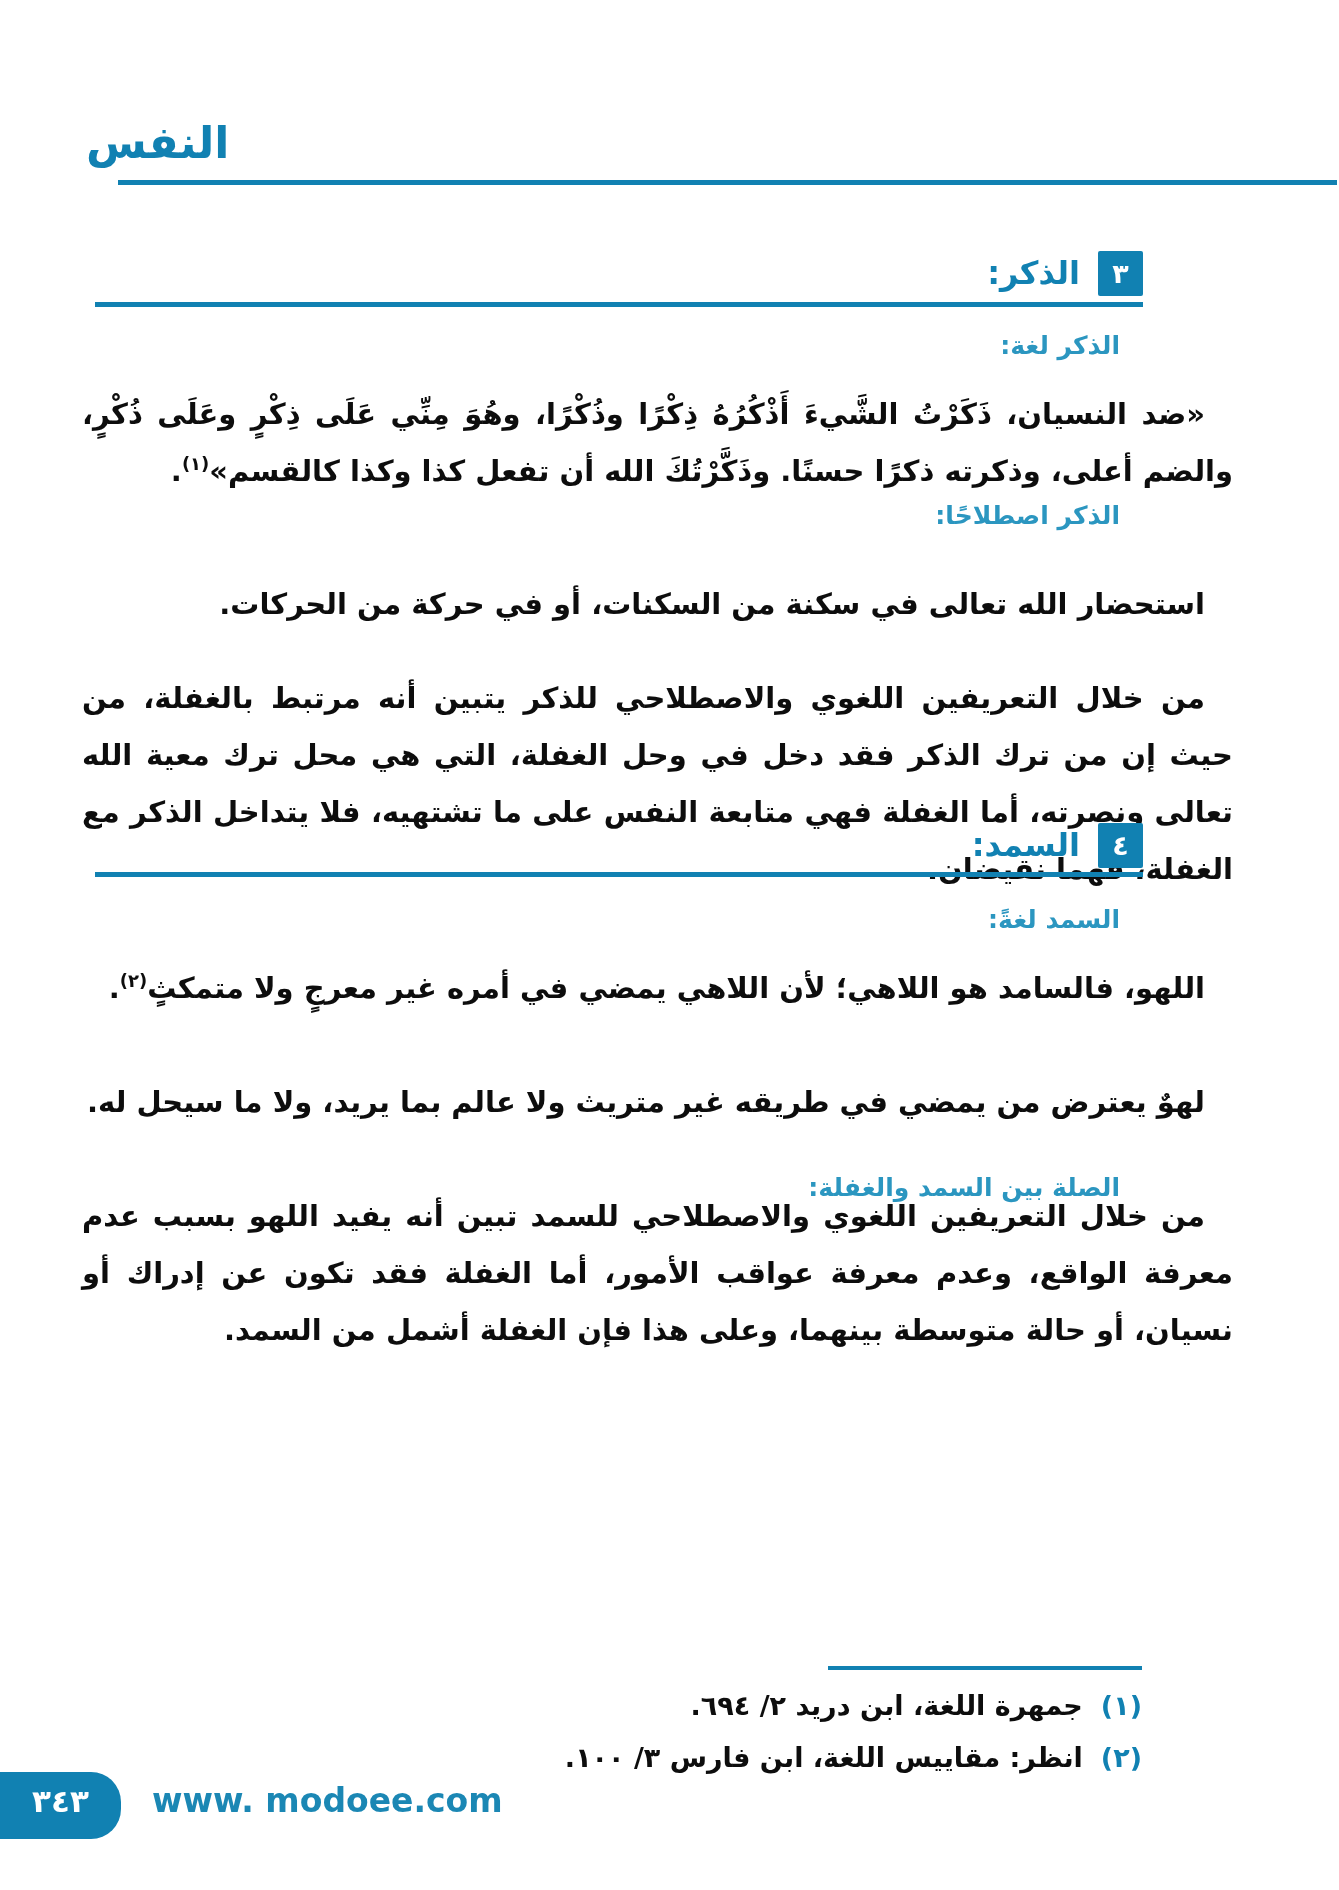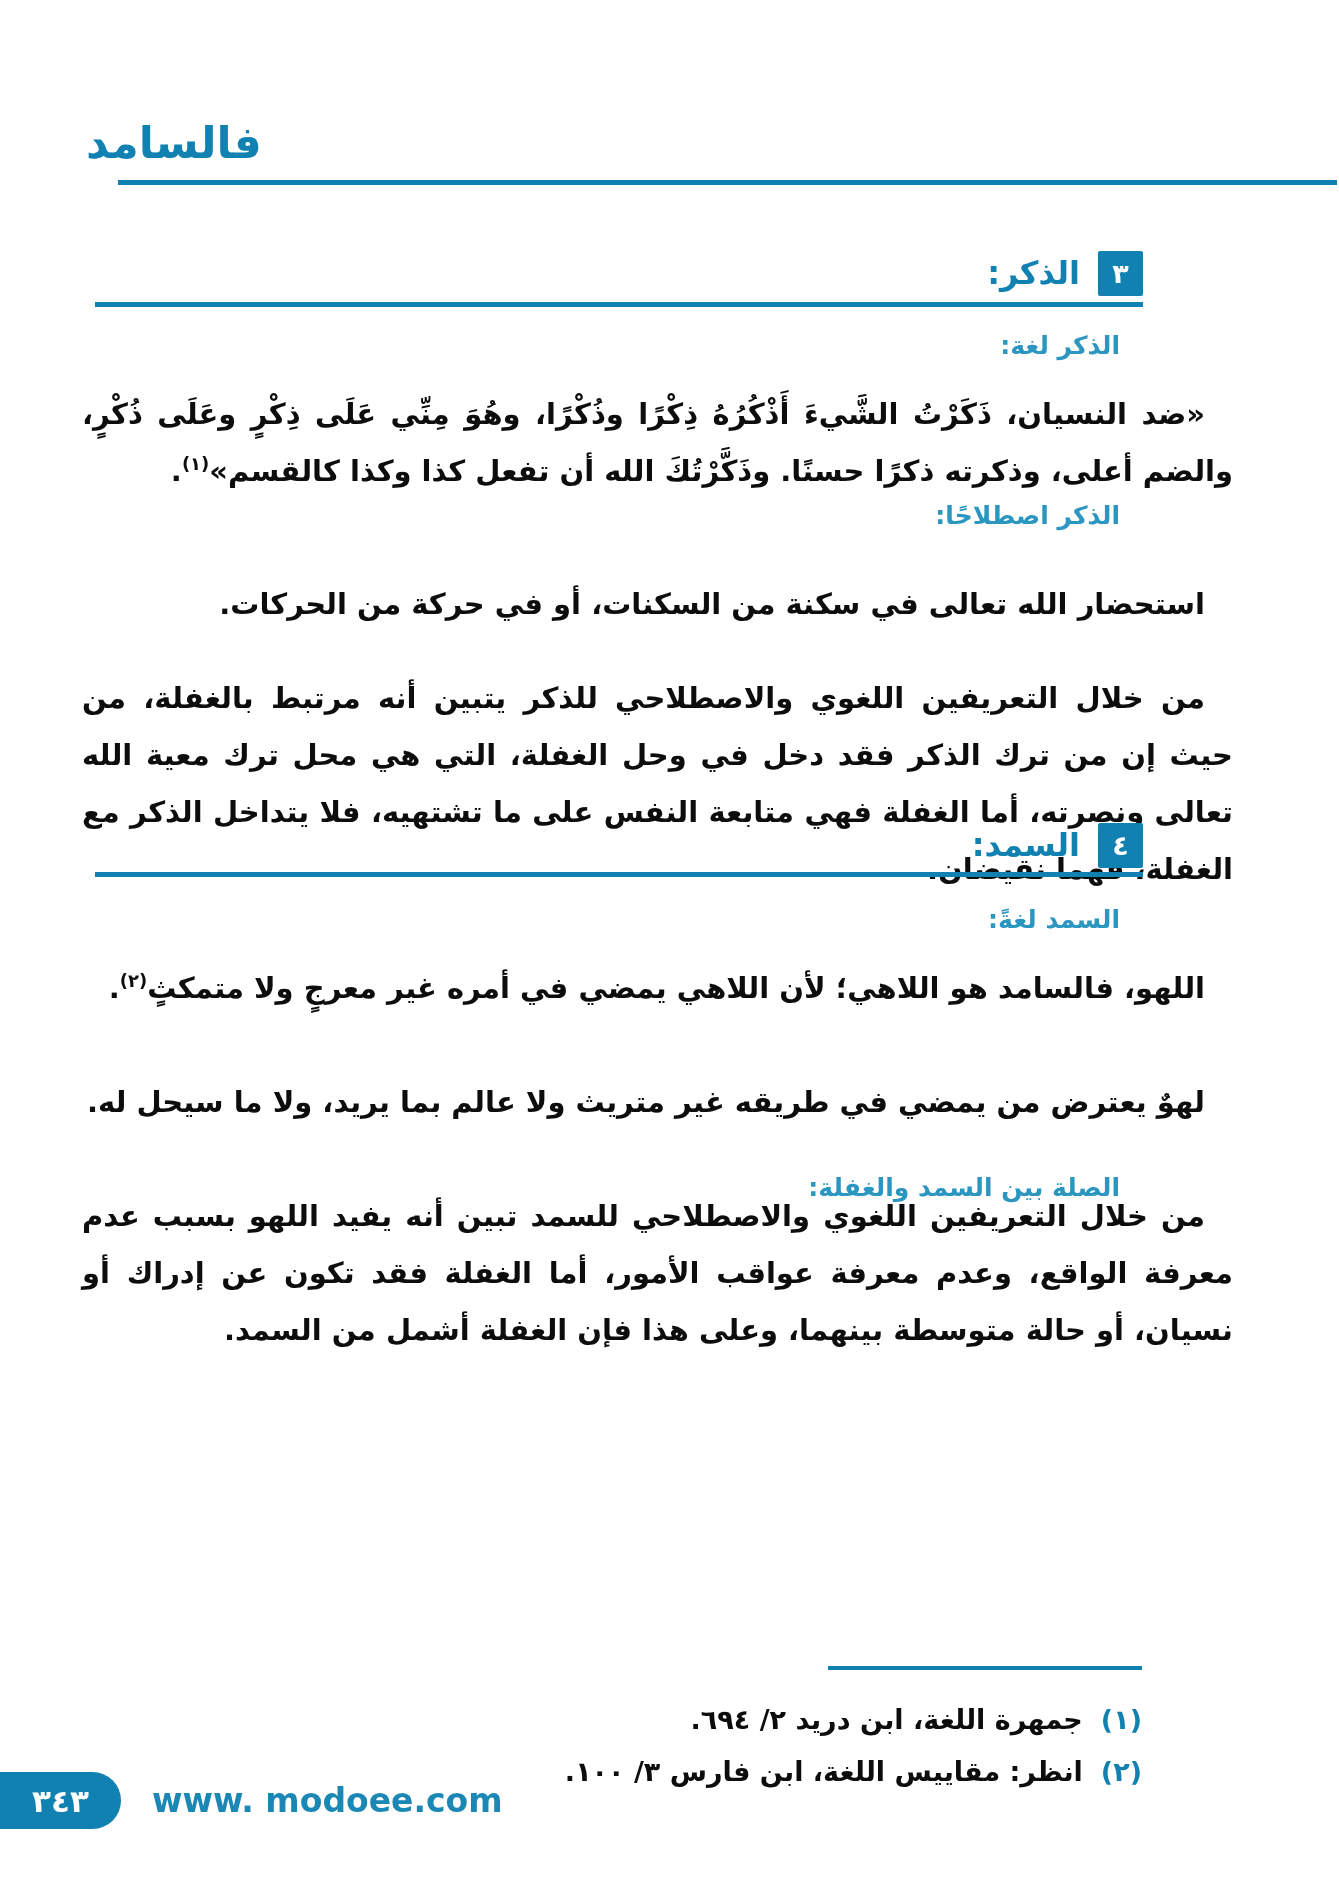--- a/index.html
+++ b/index.html
@@ -95,51 +95,50 @@
     background:#1181b2;
   }
   .footnote{
     position:absolute;
     right:197px;
     direction:rtl;
     white-space:nowrap;
     font-size:27px; font-weight:bold;
     line-height:44px;
     color:#0d0d0d;
-    margin-top:14px;
   }
   .footnote .fn-num{
     color:#1181b2;
     margin-left:18px;
   }
   
   .page-number-tab{
     position:absolute;
     left:0; top:1772px;
-    width:121px; height:57px;
+    width:121px; height:67px;
     background:#1181b2;
     border-radius:0 30px 30px 0;
     color:#ffffff;
     font-size:31px; font-weight:bold;
     text-align:center; line-height:58px;
   }
   .website{
     position:absolute;
     left:152px; top:1776px;
     color:#1b87b4;
     font-size:33px; font-weight:bold;
     line-height:50px;
   }
 </style>
 </head>
 <body>
 
 <div class="page">
 
-  <div class="page-header-title">فالسامد</div>
+  <div class="page-header-title">النفس</div>
   <div class="header-rule"></div>
 
   <div class="section-heading" style="top:250px">
     <span class="num-box">٣</span>
     <span class="section-title">الذكر:</span>
   </div>
   <div class="section-underline" style="top:302px"></div>
 
   <div class="subheading" style="top:318px">الذكر لغة:</div>
   <p class="body-para" style="top:374px"><span>«ضد النسيان، ذَكَرْتُ الشَّيءَ أَذْكُرُهُ ذِكْرًا وذُكْرًا، وهُوَ مِنِّي عَلَى ذِكْرٍ وعَلَى ذُكْرٍ، والضم أعلى، وذكرته ذكرًا حسنًا. وذَكَّرْتُكَ الله أن تفعل كذا وكذا كالقسم»</span><sup>(١)</sup><span>.</span></p>

